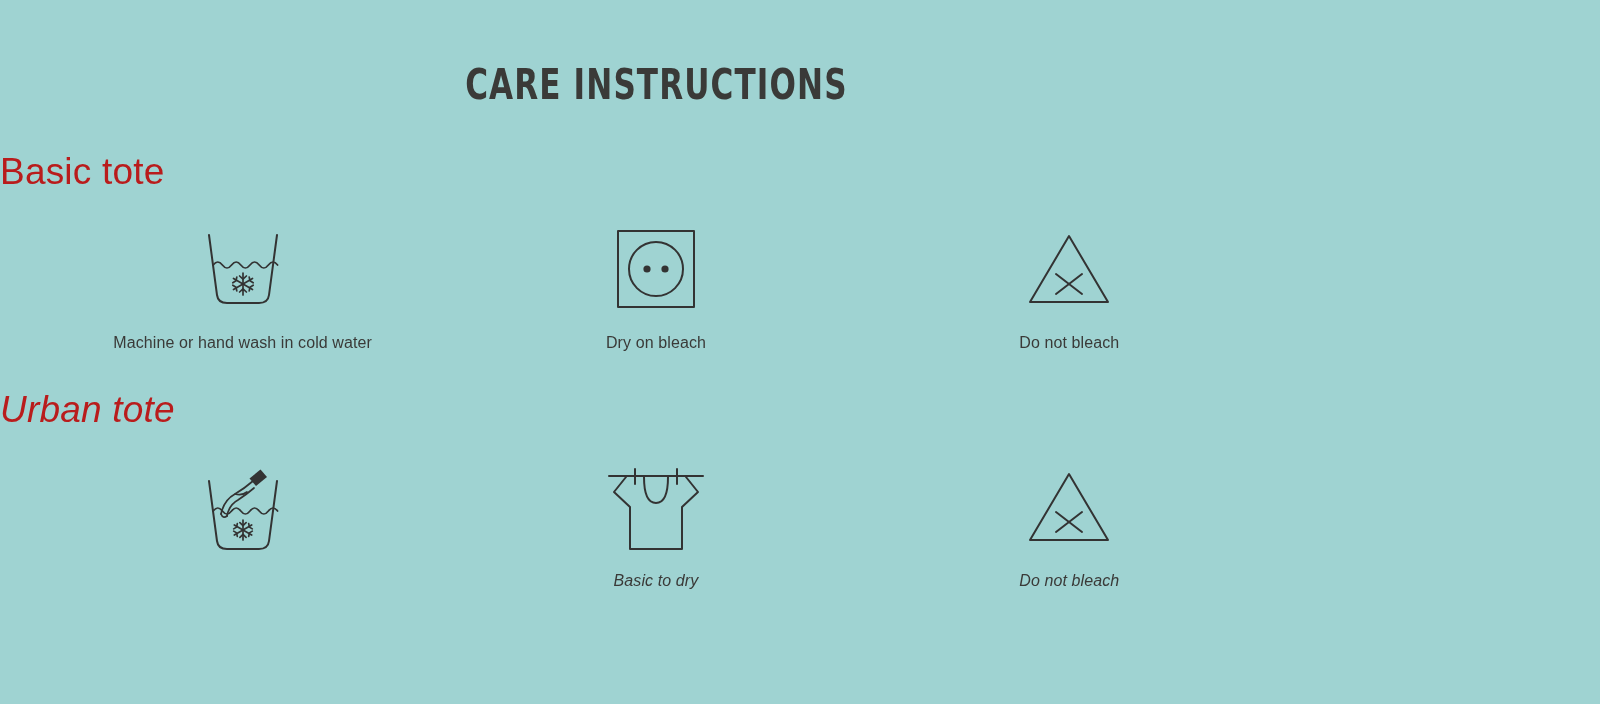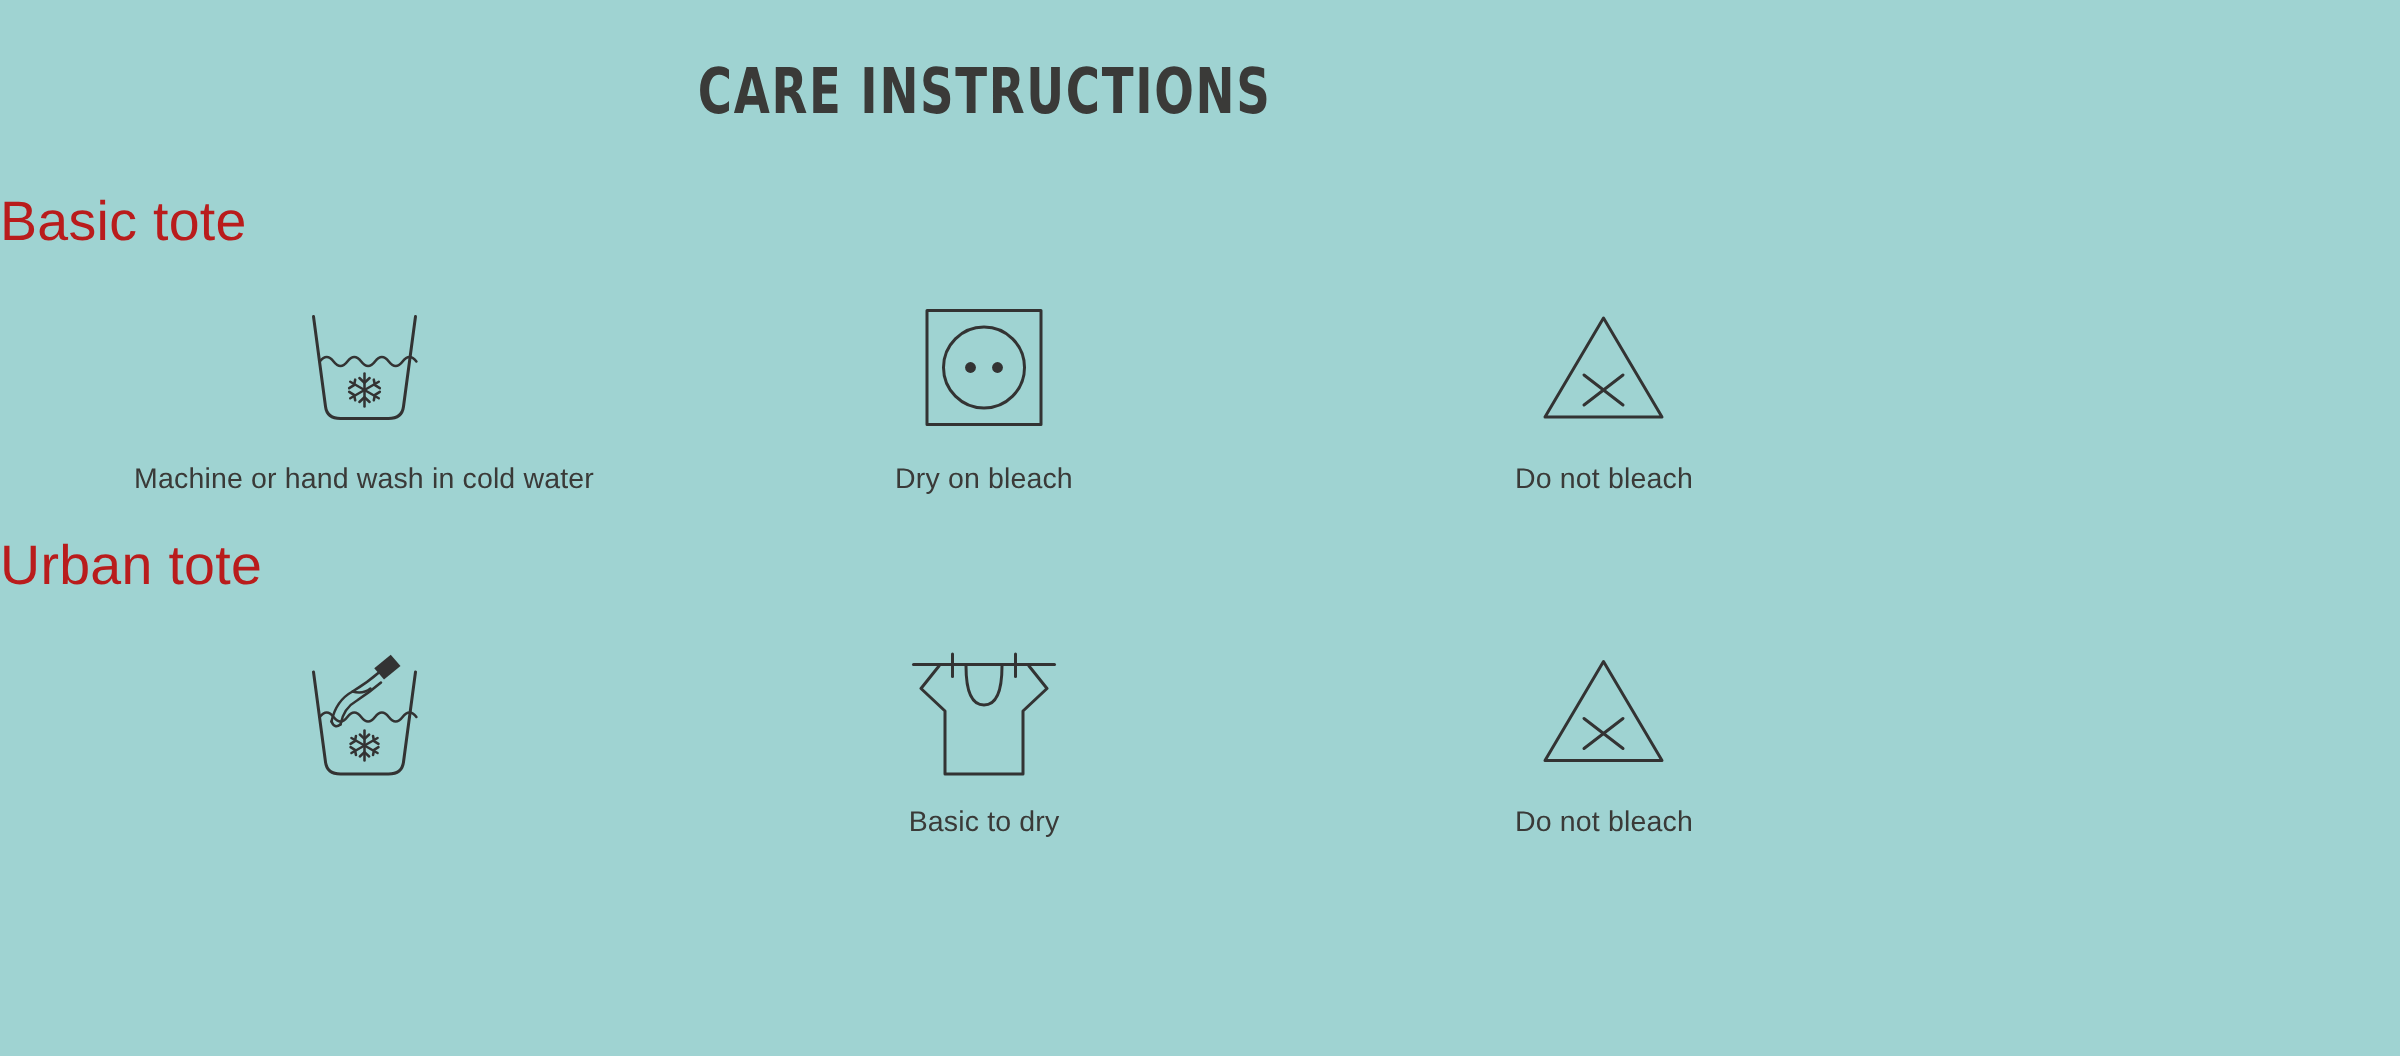--- a/index.html
+++ b/index.html
@@ -17,21 +17,21 @@
     -webkit-font-smoothing: antialiased;
   }
 
   .page {
     width: 1312px;
     height: 704px;
     position: relative;
     display: flex;
     flex-direction: column;
     align-items: center;
-    padding-top: 40px;
+    padding-top: 64px;
   }
 
   
   .page-title {
     font-family: "DejaVu Sans", sans-serif;
     font-weight: 700;
     font-size: 42px;
     letter-spacing: 1.5px;
     text-transform: uppercase;
     color: #3a3a38;
@@ -40,21 +40,22 @@
     white-space: nowrap;
     line-height: 1;
     margin-bottom: 46px;
   }
 
   
   .section {
     width: 100%;
   }
   .section + .section {
-    margin-top: 26px;
+    margin-top: 38px;
+    font-style: italic;
   }
 
   .section-title {
     text-align: left;
     font-size: 37px;
     font-weight: 400;
     color: #b91c1c;
     letter-spacing: 0.2px;
     line-height: 1.1;
     margin-bottom: 28px;
@@ -80,21 +81,21 @@
     justify-content: center;
   }
 
   .icon-art svg {
     display: block;
     overflow: visible;
   }
 
   .icon-caption {
     margin-top: 16px;
-    font-size: 19px;
+    font-size: 16px;
     color: #3a3a38;
     text-align: center;
     letter-spacing: 0.1px;
     line-height: 1.2;
   }
 
   .ln {
     fill: none;
     stroke: #333333;
     stroke-width: 2;

